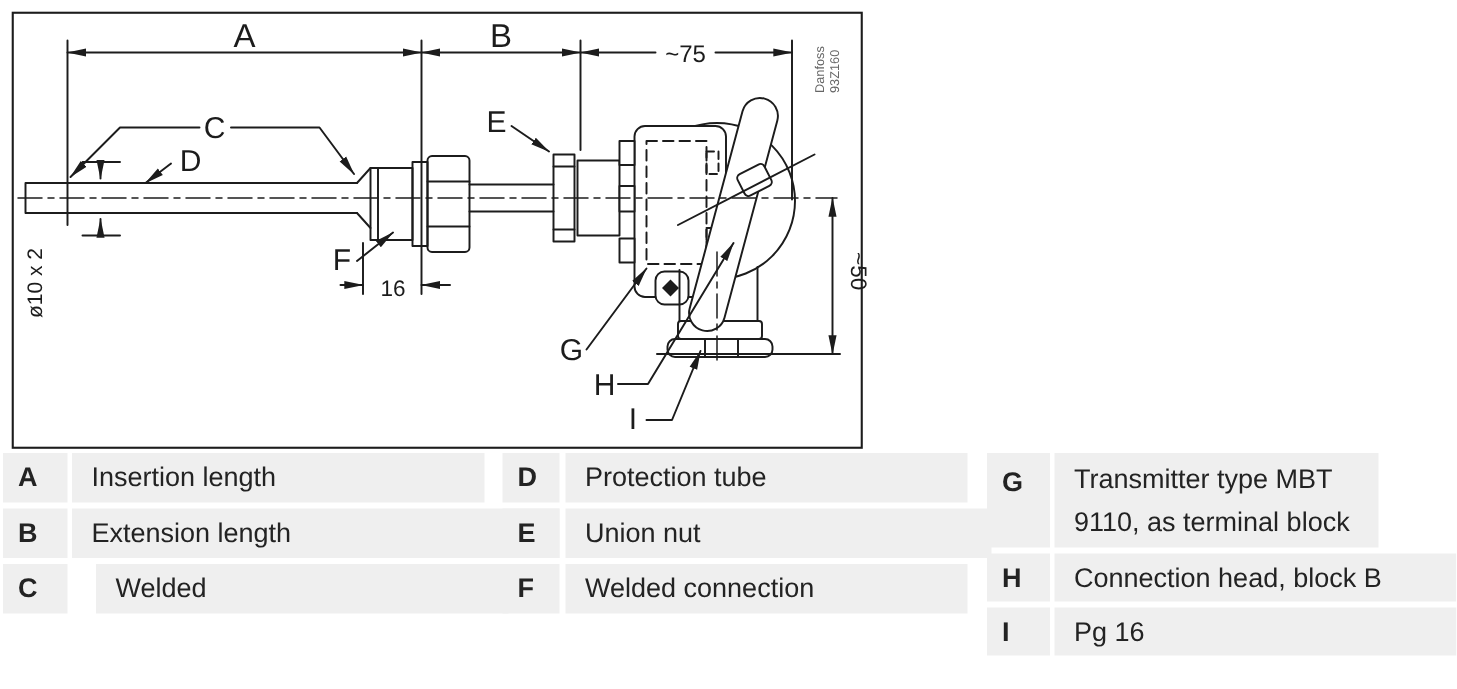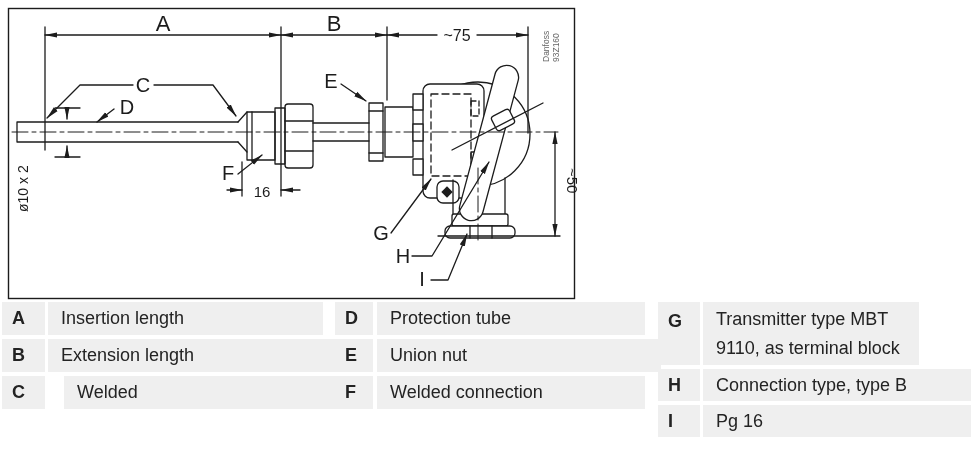--- a/index.html
+++ b/index.html
@@ -141,17 +141,17 @@
     <div class="cell key" style="left:335px;top:302px;width:38px;height:33px">D</div>
     <div class="cell desc" style="left:377px;top:302px;width:268px;height:33px">Protection tube</div>
     <div class="cell key" style="left:335px;top:339px;width:38px;height:33px">E</div>
     <div class="cell desc" style="left:377px;top:339px;width:284px;height:33px">Union nut</div>
     <div class="cell key" style="left:335px;top:376px;width:38px;height:33px">F</div>
     <div class="cell desc" style="left:377px;top:376px;width:268px;height:33px">Welded connection</div>
 
     <div class="cell key" style="left:658px;top:302px;width:42px;height:63px;align-items:flex-start;padding-top:5px">G</div>
     <div class="cell desc" style="left:703px;top:302px;width:216px;height:63px">Transmitter type MBT 9110, as terminal block</div>
     <div class="cell key" style="left:658px;top:369px;width:42px;height:32px">H</div>
-    <div class="cell desc" style="left:703px;top:369px;width:268px;height:32px">Connection type, type B</div>
+    <div class="cell desc" style="left:703px;top:369px;width:268px;height:32px">Connection head, block B</div>
     <div class="cell key" style="left:658px;top:405px;width:42px;height:32px">I</div>
     <div class="cell desc" style="left:703px;top:405px;width:288px;height:32px">Pg 16</div>
   </div>
 </div>
 
 </body></html>

